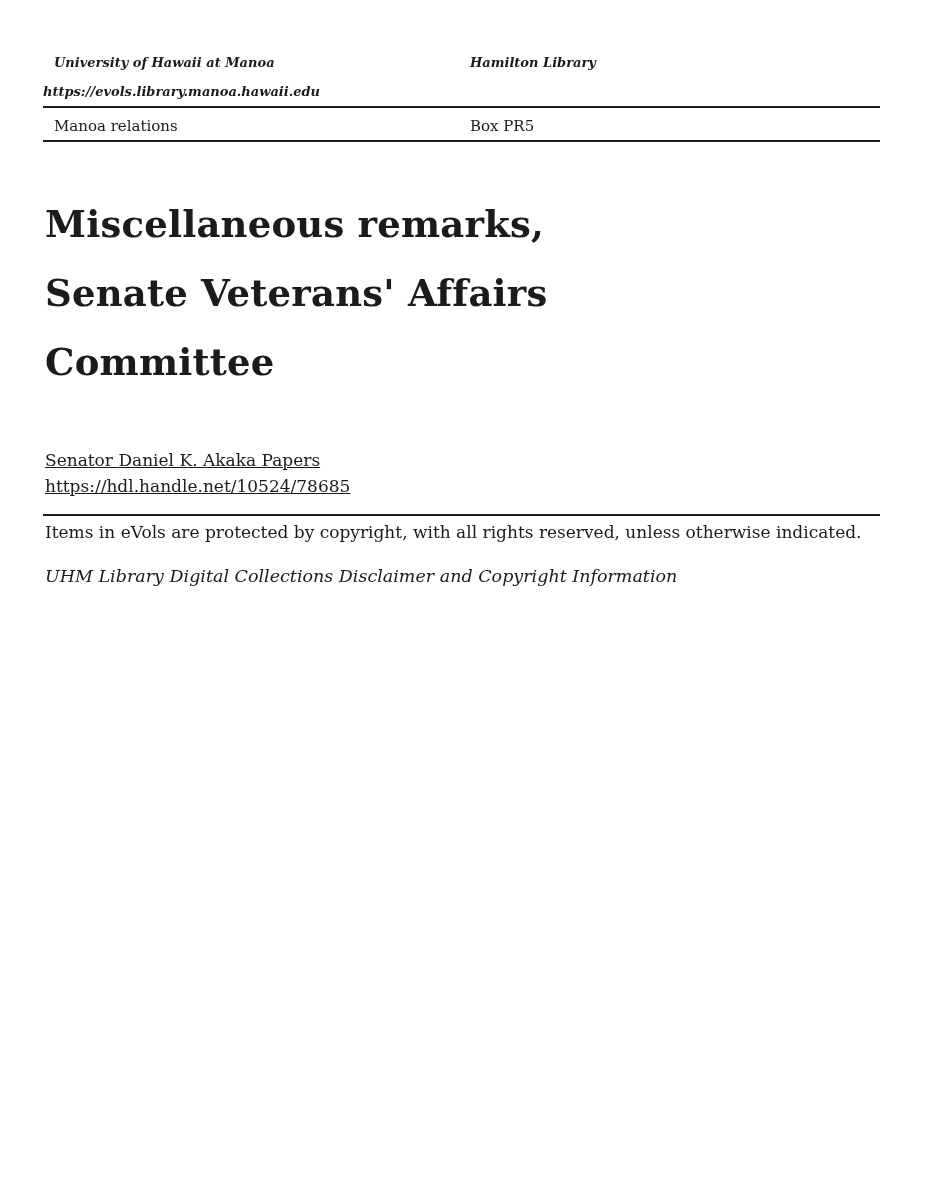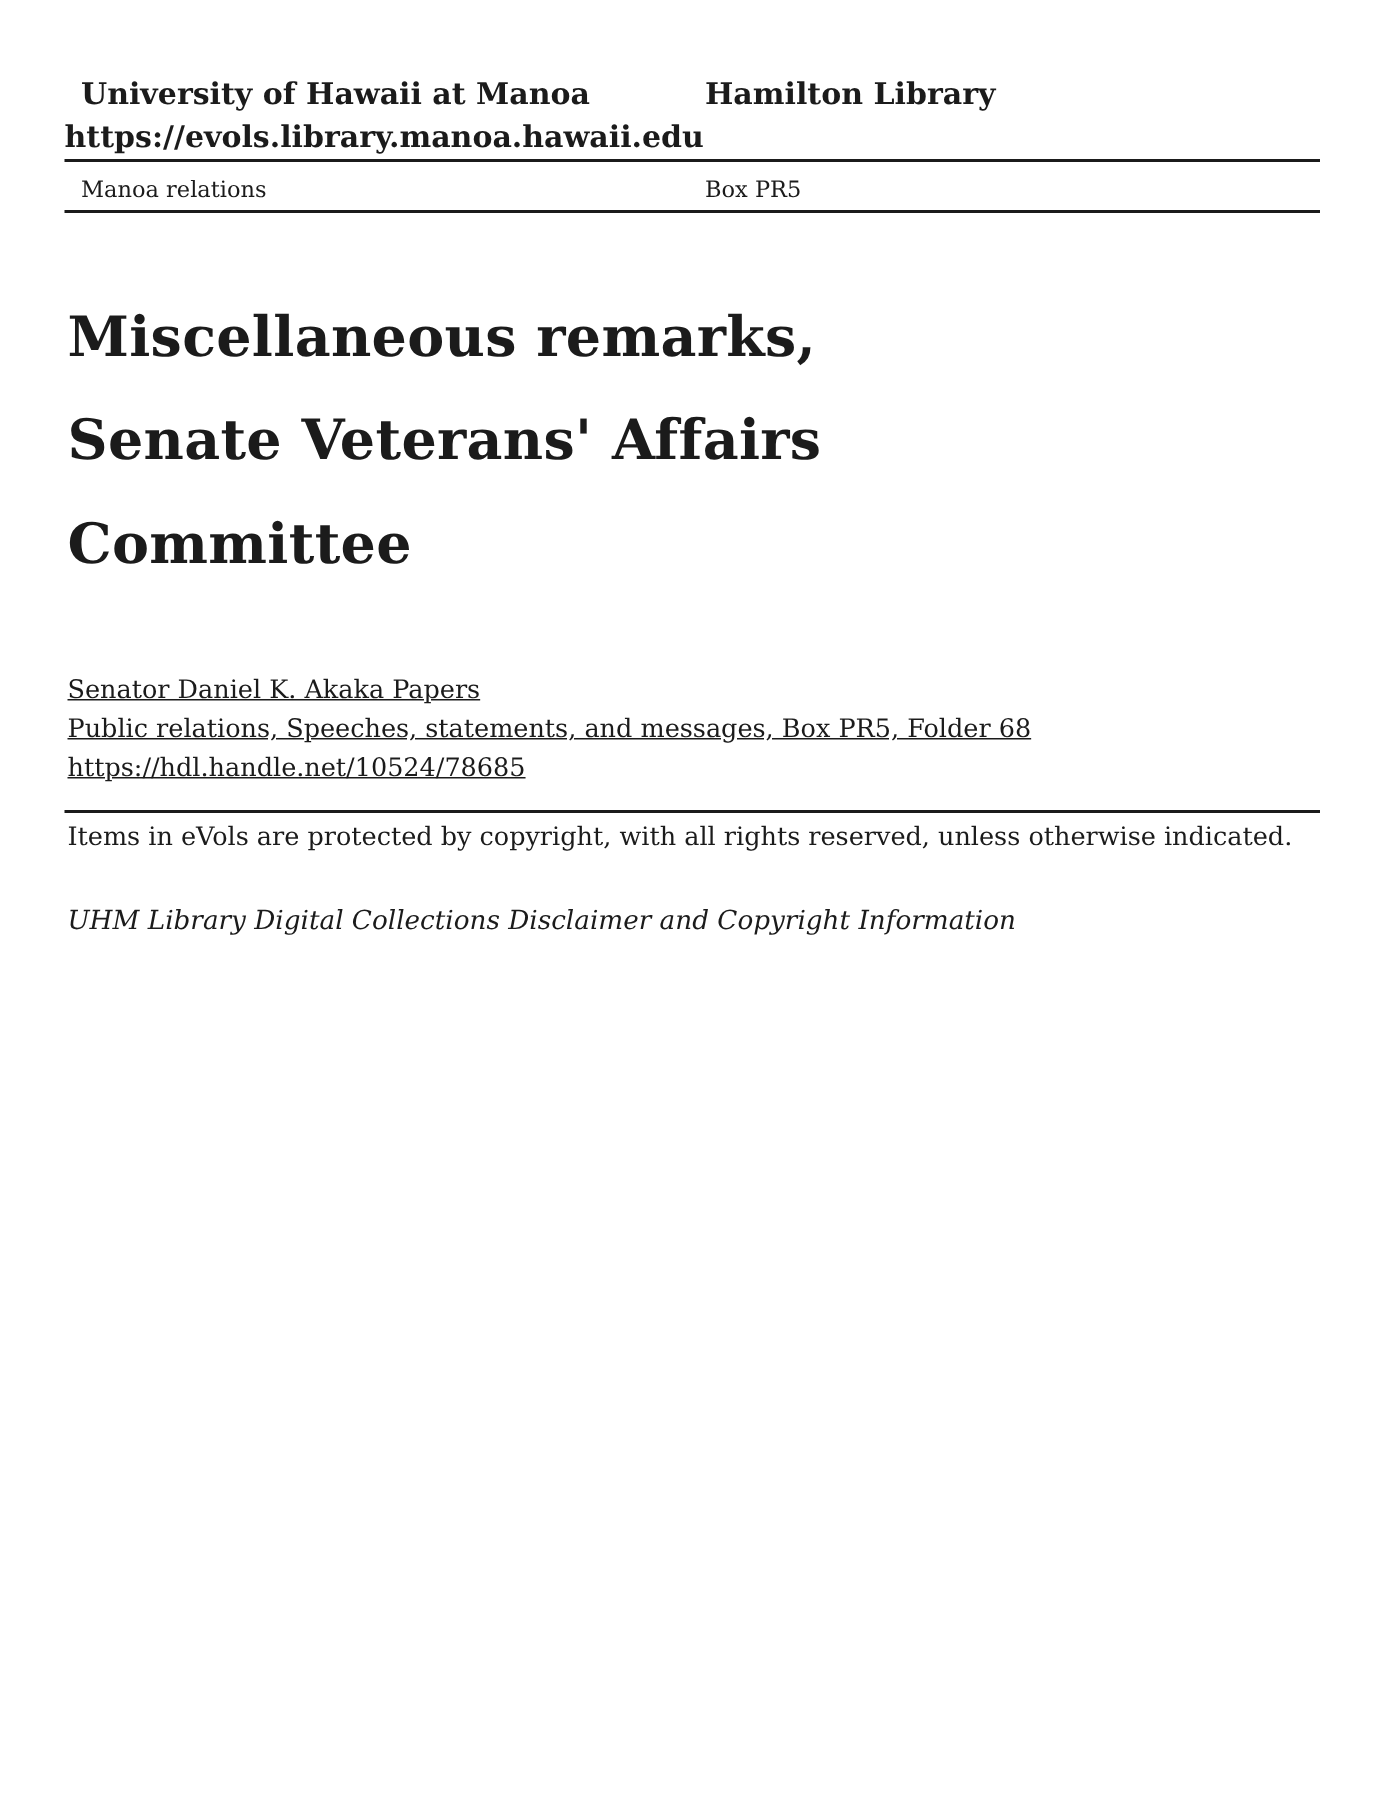--- a/index.html
+++ b/index.html
@@ -27,22 +27,23 @@
   .hdr-meta {
     border-bottom: 2px solid #1b1b1b;
   }
   .hdr-row {
     display: flex;
     align-items: baseline;
   }
   .hdr-main .hdr-row {
     height: 29px;
     line-height: 29px;
-    font-size: 20px;
+    font-size: 13px;
     font-weight: 700;
+    font-style: italic;
   }
   .hdr-meta .hdr-row {
     height: 32px;
     line-height: 36px;
     font-size: 15px;
     font-weight: 400;
   }
   .cell-l {
     box-sizing: border-box;
     width: 427px;
@@ -79,21 +80,21 @@
     border-top: 2px solid #1b1b1b;
     margin: 15px 0 0 0;
   }
   
   .rights {
     margin: 4px 0 0 2px;
     font-size: 17px;
     line-height: 24px;
   }
   .disclaimer {
-    margin: 32px 0 0 2px;
+    margin: 20px 0 0 2px;
     font-size: 17.5px;
     line-height: 24px;
     font-style: italic;
     color: #1b1b1b;
     text-decoration: none;
     display: inline-block;
     cursor: pointer;
   }
 </style>
 </head>
@@ -116,21 +117,20 @@
         <div class="cell-l">Manoa relations</div>
         <div class="cell-r">Box PR5</div>
       </div>
     </div>
   </div>
 
   <h1 class="doc-title">Miscellaneous remarks, Senate Veterans' Affairs Committee</h1>
 
   <div class="citation">
     <div>Senator Daniel K. Akaka Papers</div>
-    <div>Public relations, Speeches, statements, and messages, Box PR5, Folder 68</div>
     <div>https://hdl.handle.net/10524/78685</div>
   </div>
 
   <hr class="divider">
 
   <p class="rights">Items in eVols are protected by copyright, with all rights reserved, unless otherwise indicated.</p>
 
   <span class="disclaimer">UHM Library Digital Collections Disclaimer and Copyright Information</span>
 
 </div>

